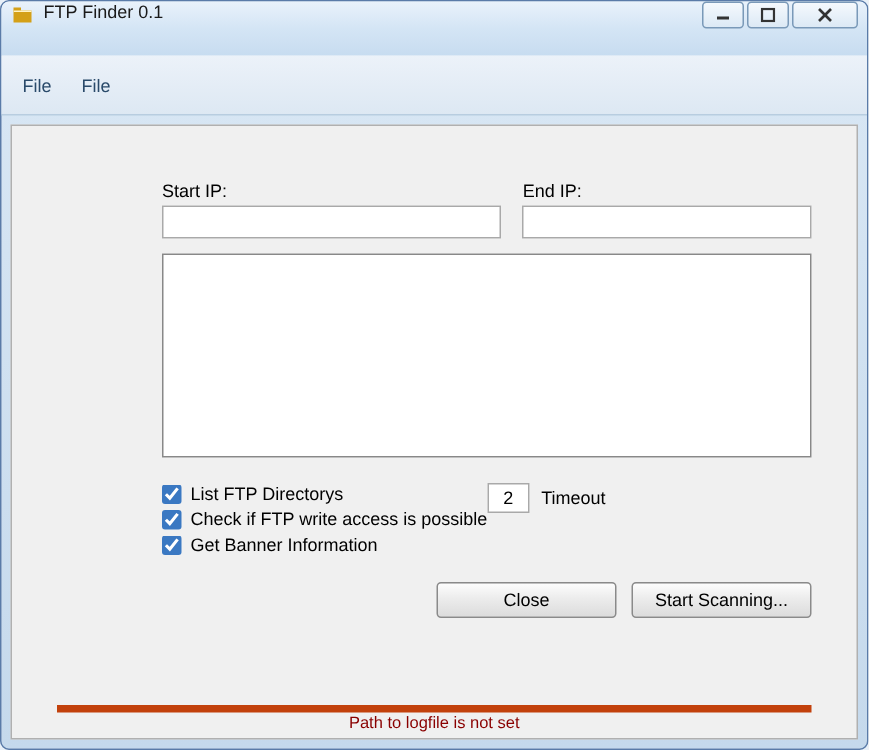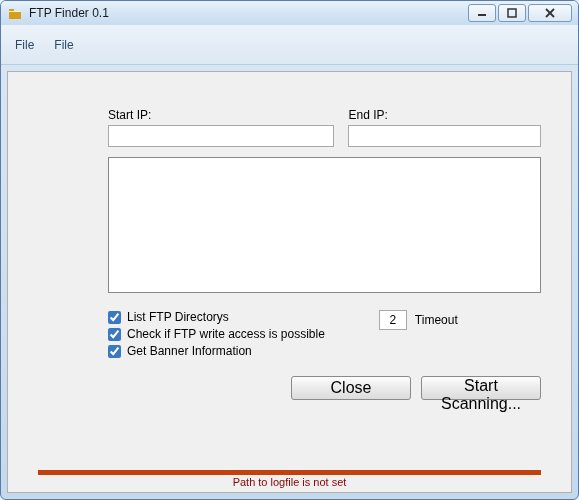--- a/index.html
+++ b/index.html
@@ -1,20 +1,20 @@
 <!DOCTYPE html>
 <html><head>
 <meta charset="utf-8">
 <style>
 * { box-sizing: border-box; margin: 0; padding: 0; }
 body { font-family: "Segoe UI", Tahoma, sans-serif; font-size: 12px; background: #e8f0f8; width: 579px; height: 500px; overflow: hidden; }
 
 .window { width: 579px; height: 500px; background: linear-gradient(to bottom, #dae8f5 0%, #c5d9ec 100%); border: 1px solid #5a7ba8; border-radius: 6px; display: flex; flex-direction: column; }
 
-.titlebar { height: 24px; display: flex; align-items: center; padding: 0 6px; background: linear-gradient(to bottom, #e9f2fb 0%, #d4e5f5 50%, #c7dcf0 100%); border-radius: 5px 5px 0 0; }
+.titlebar { height: 36px; display: flex; align-items: flex-start; padding: 0 6px; background: linear-gradient(to bottom, #e9f2fb 0%, #d4e5f5 50%, #c7dcf0 100%); border-radius: 5px 5px 0 0; }
 .titlebar-icon { width: 16px; height: 16px; margin-right: 6px; display: inline-flex; align-items: center; justify-content: center; }
 .titlebar-title { flex: 1; font-size: 12px; color: #1a1a1a; }
 .win-controls { display: flex; gap: 2px; }
 .win-btn { width: 28px; height: 18px; border: 1px solid #7a99b8; border-radius: 3px; background: linear-gradient(to bottom, #f5f9fd, #dce9f5); display: flex; align-items: center; justify-content: center; cursor: pointer; }
 .win-btn.close { width: 44px; }
 .win-btn svg { display: block; }
 
 .menubar { height: 40px; background: linear-gradient(to bottom, #ecf2f9, #dde8f3); border-bottom: 1px solid #b8cde0; display: flex; align-items: stretch; padding: 0 4px; }
 .menu-item { padding: 0 10px; display: flex; align-items: center; color: #2a4a6a; cursor: pointer; }
 
@@ -23,29 +23,29 @@
 .ip-row { display: flex; gap: 14px; margin-bottom: 10px; margin-left: 70px; }
 .ip-group { flex:1; display: flex; flex-direction: column; }
 .ip-group:first-child { flex: 1; }
 .ip-group:last-child { flex: 0.85; }
 .lbl { font-size: 12px; margin-bottom: 3px; color: #000; }
 .text-input { height: 22px; border: 1px solid #a9a9a9; background: #fff; padding: 2px 4px; font-family: inherit; font-size: 12px; }
 
 .results-wrap { margin-left: 70px; margin-right: 0px; margin-bottom: 14px; }
 .results { width: 100%; height: 136px; border: 1px solid #888; background: #fff; overflow: scroll; resize: none; font-family: inherit; font-size: 12px; padding: 4px; }
 
-.options-row { display: flex; margin-left: 70px; gap: 54px; }
+.options-row { display: flex; margin-left: 70px; }
 .options-col { display: flex; flex-direction: column; gap: 3px; }
 .chk-row { display: flex; align-items: center; gap: 6px; font-size: 12px; color: #000; }
 .chk { width: 13px; height: 13px; accent-color: #3a78c2; }
 .timeout-row { display: flex; align-items: center; gap: 8px; }
 .timeout-input { width: 28px; height: 20px; text-align: center; border: 1px solid #a9a9a9; background: #fff; font-family: inherit; font-size: 12px; }
 
 .button-row { display: flex; justify-content: flex-end; gap: 10px; margin-top: 18px; margin-right: 0px; }
-.btn { width: 120px; height: 24px; border: 1px solid #8a8a8a; border-radius: 3px; background: linear-gradient(to bottom, #fdfdfd 0%, #ececec 45%, #dcdcdc 100%); font-family: inherit; font-size: 16px; cursor: pointer; }
+.btn { width: 120px; height: 24px; border: 1px solid #8a8a8a; border-radius: 3px; background: linear-gradient(to bottom, #fdfdfd 0%, #ececec 45%, #dcdcdc 100%); font-family: inherit; font-size: 12px; cursor: pointer; }
 
 .statusbar { height: 18px; border-top: 5px solid #c2410c; display: flex; align-items: center; justify-content: center; font-size: 11px; color: #8a0000; margin-top: auto; }
 </style>
 </head>
 <body>
 
 <div class="window">
 
   <div class="titlebar">
     <span class="titlebar-icon">

